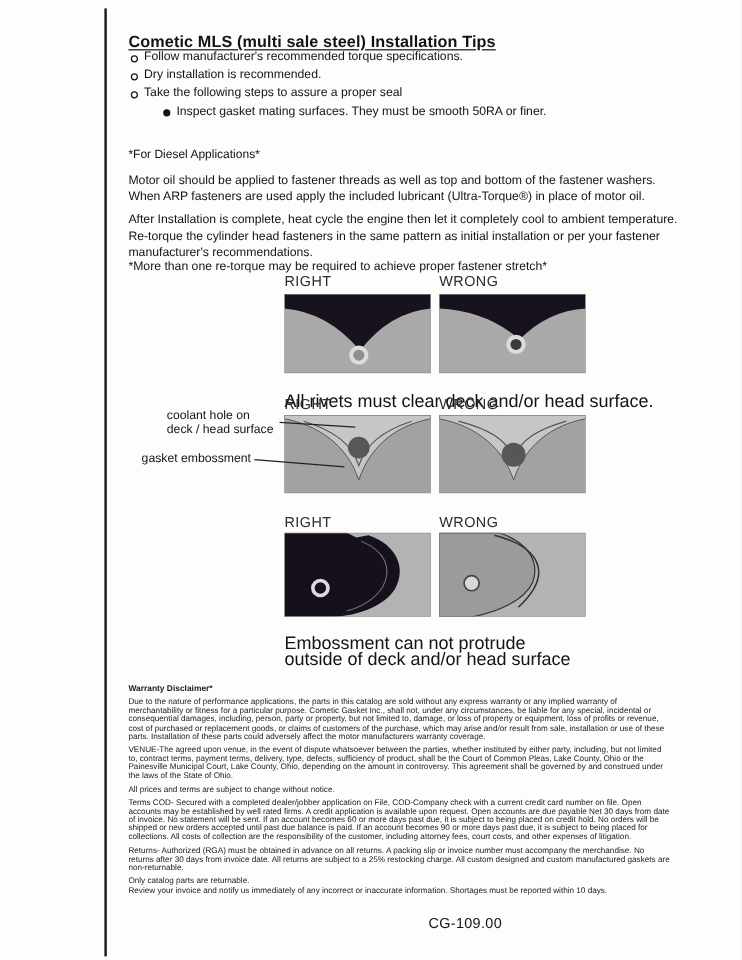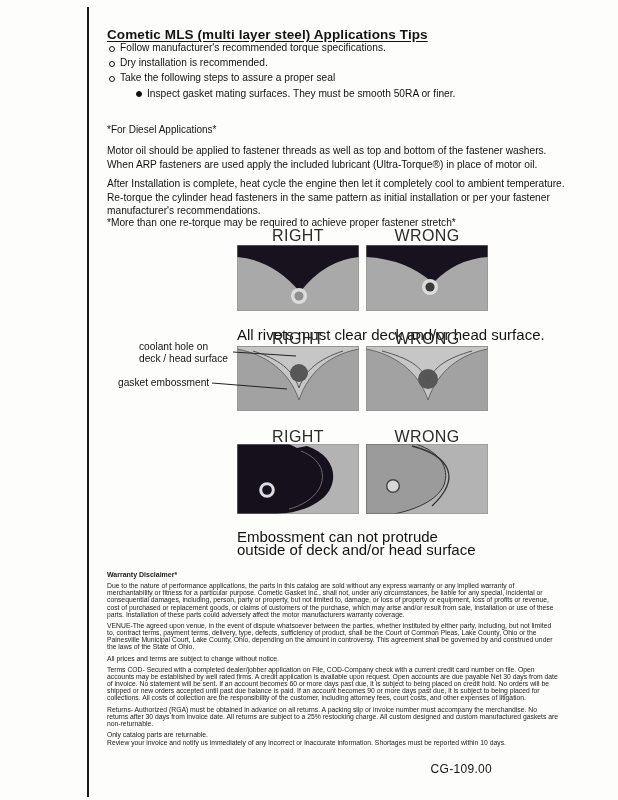--- a/index.html
+++ b/index.html
@@ -11,39 +11,39 @@
   .bullets{list-style:none;margin:0;padding:0}
   .bullets li{position:relative;padding-left:12px;margin-bottom:2.6px;font-size:10.2px;line-height:12.6px;white-space:nowrap}
   .bullets li::before{content:"";position:absolute;left:1px;top:3.6px;width:4.2px;height:4.2px;border:1px solid #131313;border-radius:50%}
   .bullets li.sub{margin-left:27px}
   .bullets li.sub::before{background:#131313}
   .h2{font-size:10px;font-weight:normal;white-space:nowrap}
   .body-text{font-size:10.2px;line-height:13.4px}
   .p1{width:455px}
   .p2{width:460px}
   .note{white-space:nowrap}
-  .rw{font-size:16px;color:#2b2b2b;text-align:center;width:122px;letter-spacing:.4px}
+  .rw{font-size:12px;color:#2b2b2b;width:122px;letter-spacing:.4px}
   .caption{font-size:15px;line-height:12.5px}
   .cap3{width:242px}
   .fig-label{font-size:10.2px;line-height:11.8px}
   .panel{display:block;width:122px}
   .legal{width:452px;font-size:6.8px;line-height:7.15px;color:#1a1a1a}
   .legal h3{font-size:7px;font-weight:bold;margin:0 0 4px 0}
   .legal p{margin:0 0 4px 0}
   .legal p.tight{margin:0 0 1px 0}
-  .footer-code{font-size:12px;letter-spacing:.3px;text-align:right;width:135px}
+  .footer-code{font-size:12px;letter-spacing:.3px;text-align:left;width:135px}
 </style>
 </head>
 <body>
 
 <div class="page">
 
   <div class="edge"></div>
 
-  <h1 class="title abs" style="left:107px;top:18px">Cometic MLS (multi layer steel) Applications Tips</h1>
+  <h1 class="title abs" style="left:107px;top:18px">Cometic MLS (multi sale steel) Installation Tips</h1>
 
   <ul class="bullets abs" style="left:108px;top:42px">
     <li>Follow manufacturer's recommended torque specifications.</li>
     <li>Dry installation is recommended.</li>
     <li>Take the following steps to assure a proper seal</li>
     <li class="sub">Inspect gasket mating surfaces.  They must be smooth 50RA or finer.</li>
   </ul>
 
   <h2 class="h2 abs" style="left:107px;top:116px">*For Diesel Applications*</h2>
   <p class="body-text p1 abs" style="left:107px;top:134px">Motor oil should be applied to fastener threads as well as top and bottom of the fastener washers. When ARP fasteners are used apply the included lubricant (Ultra-Torque®) in place of motor oil.</p>

